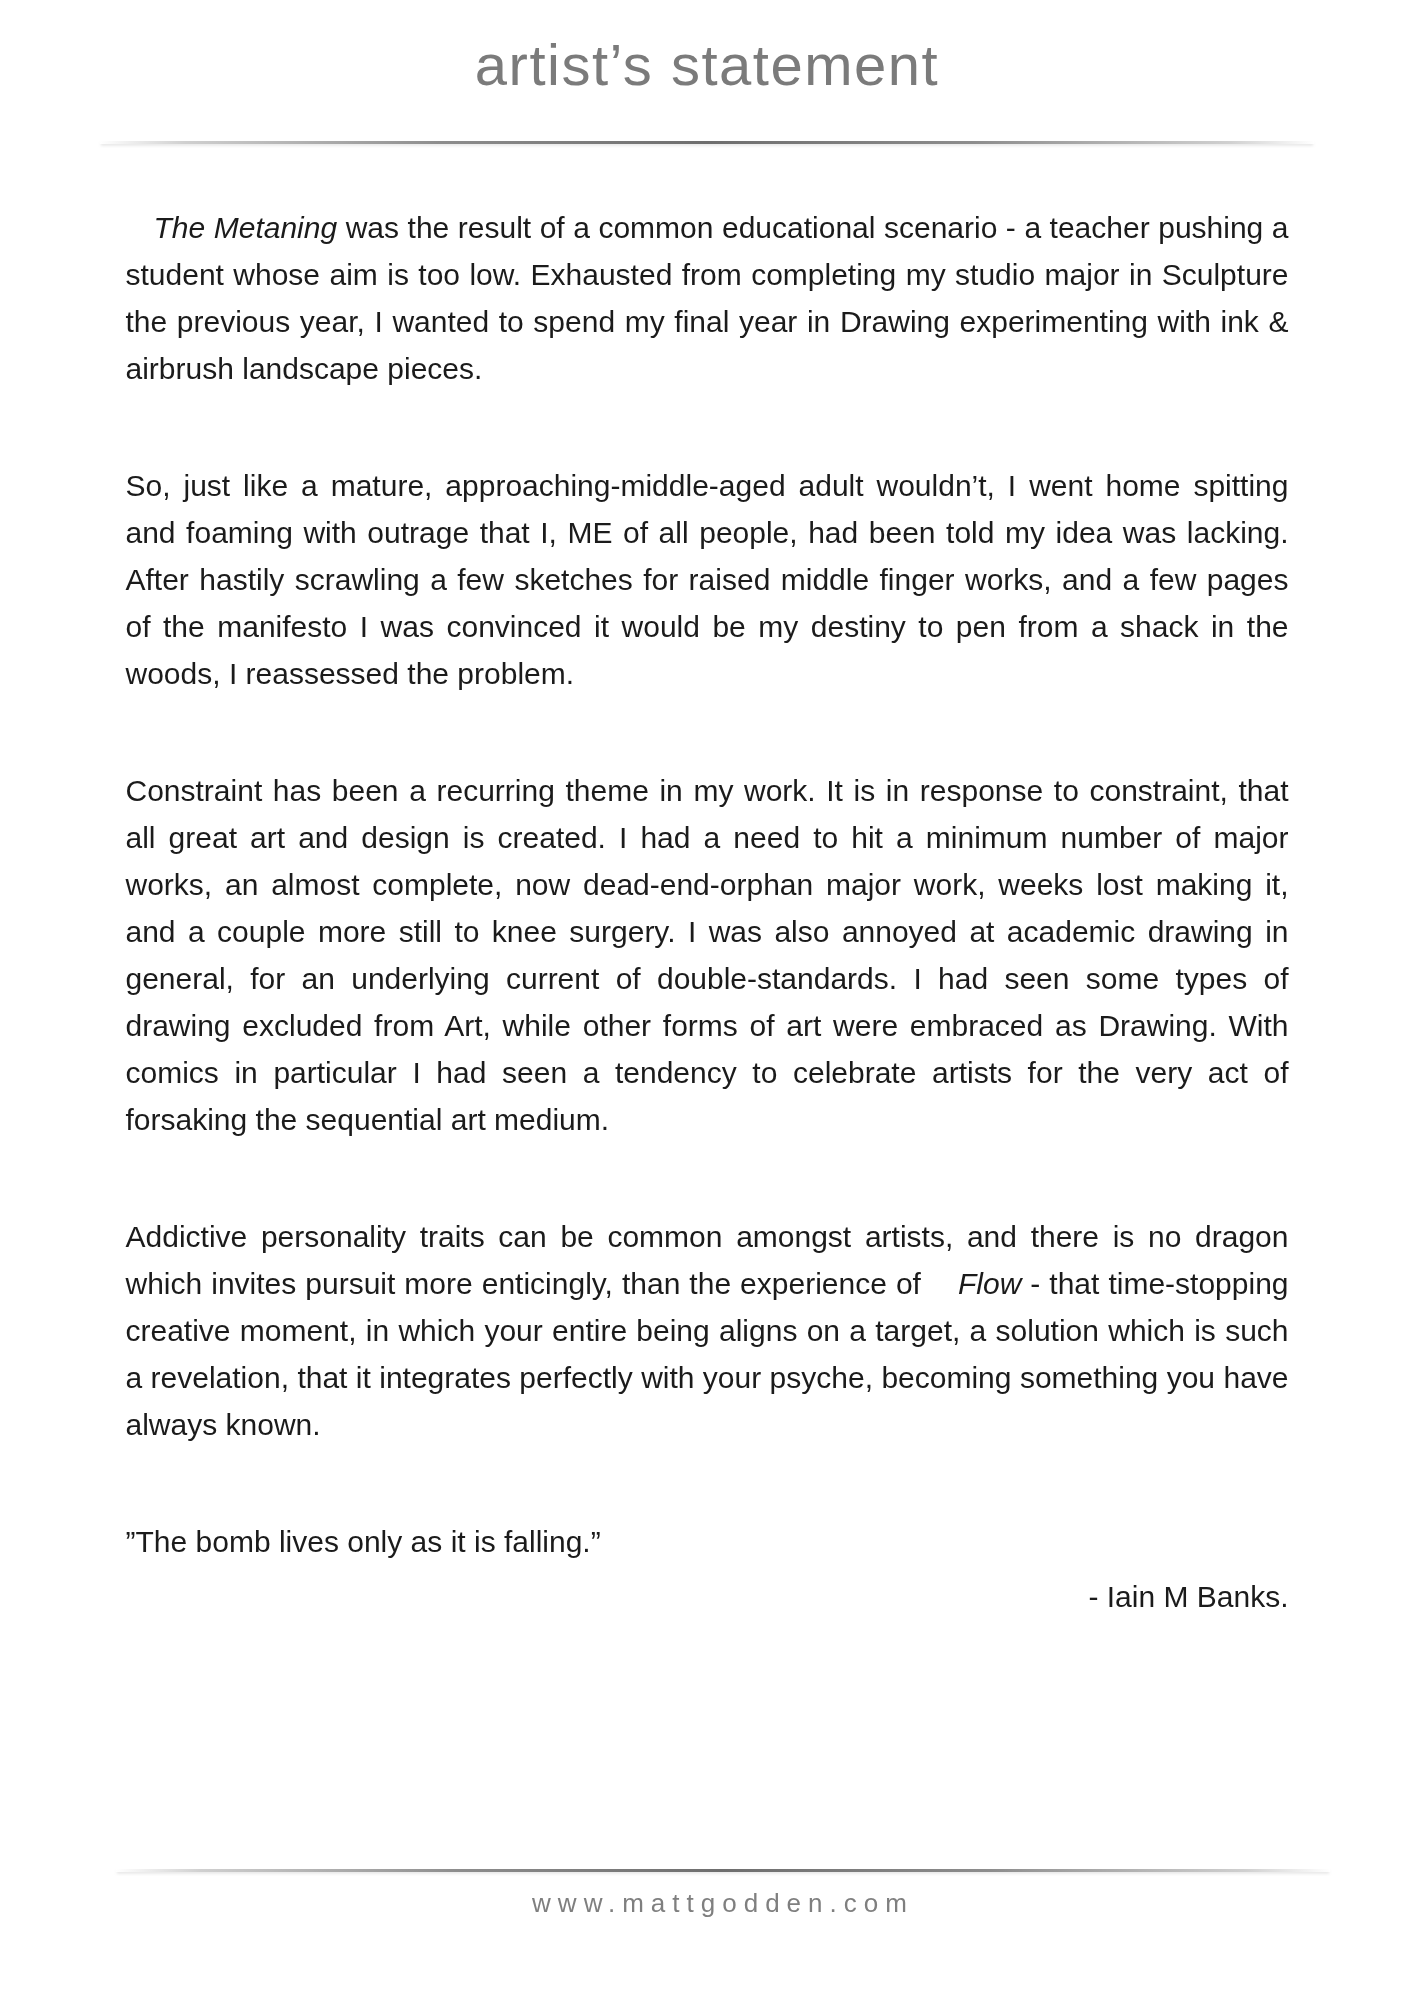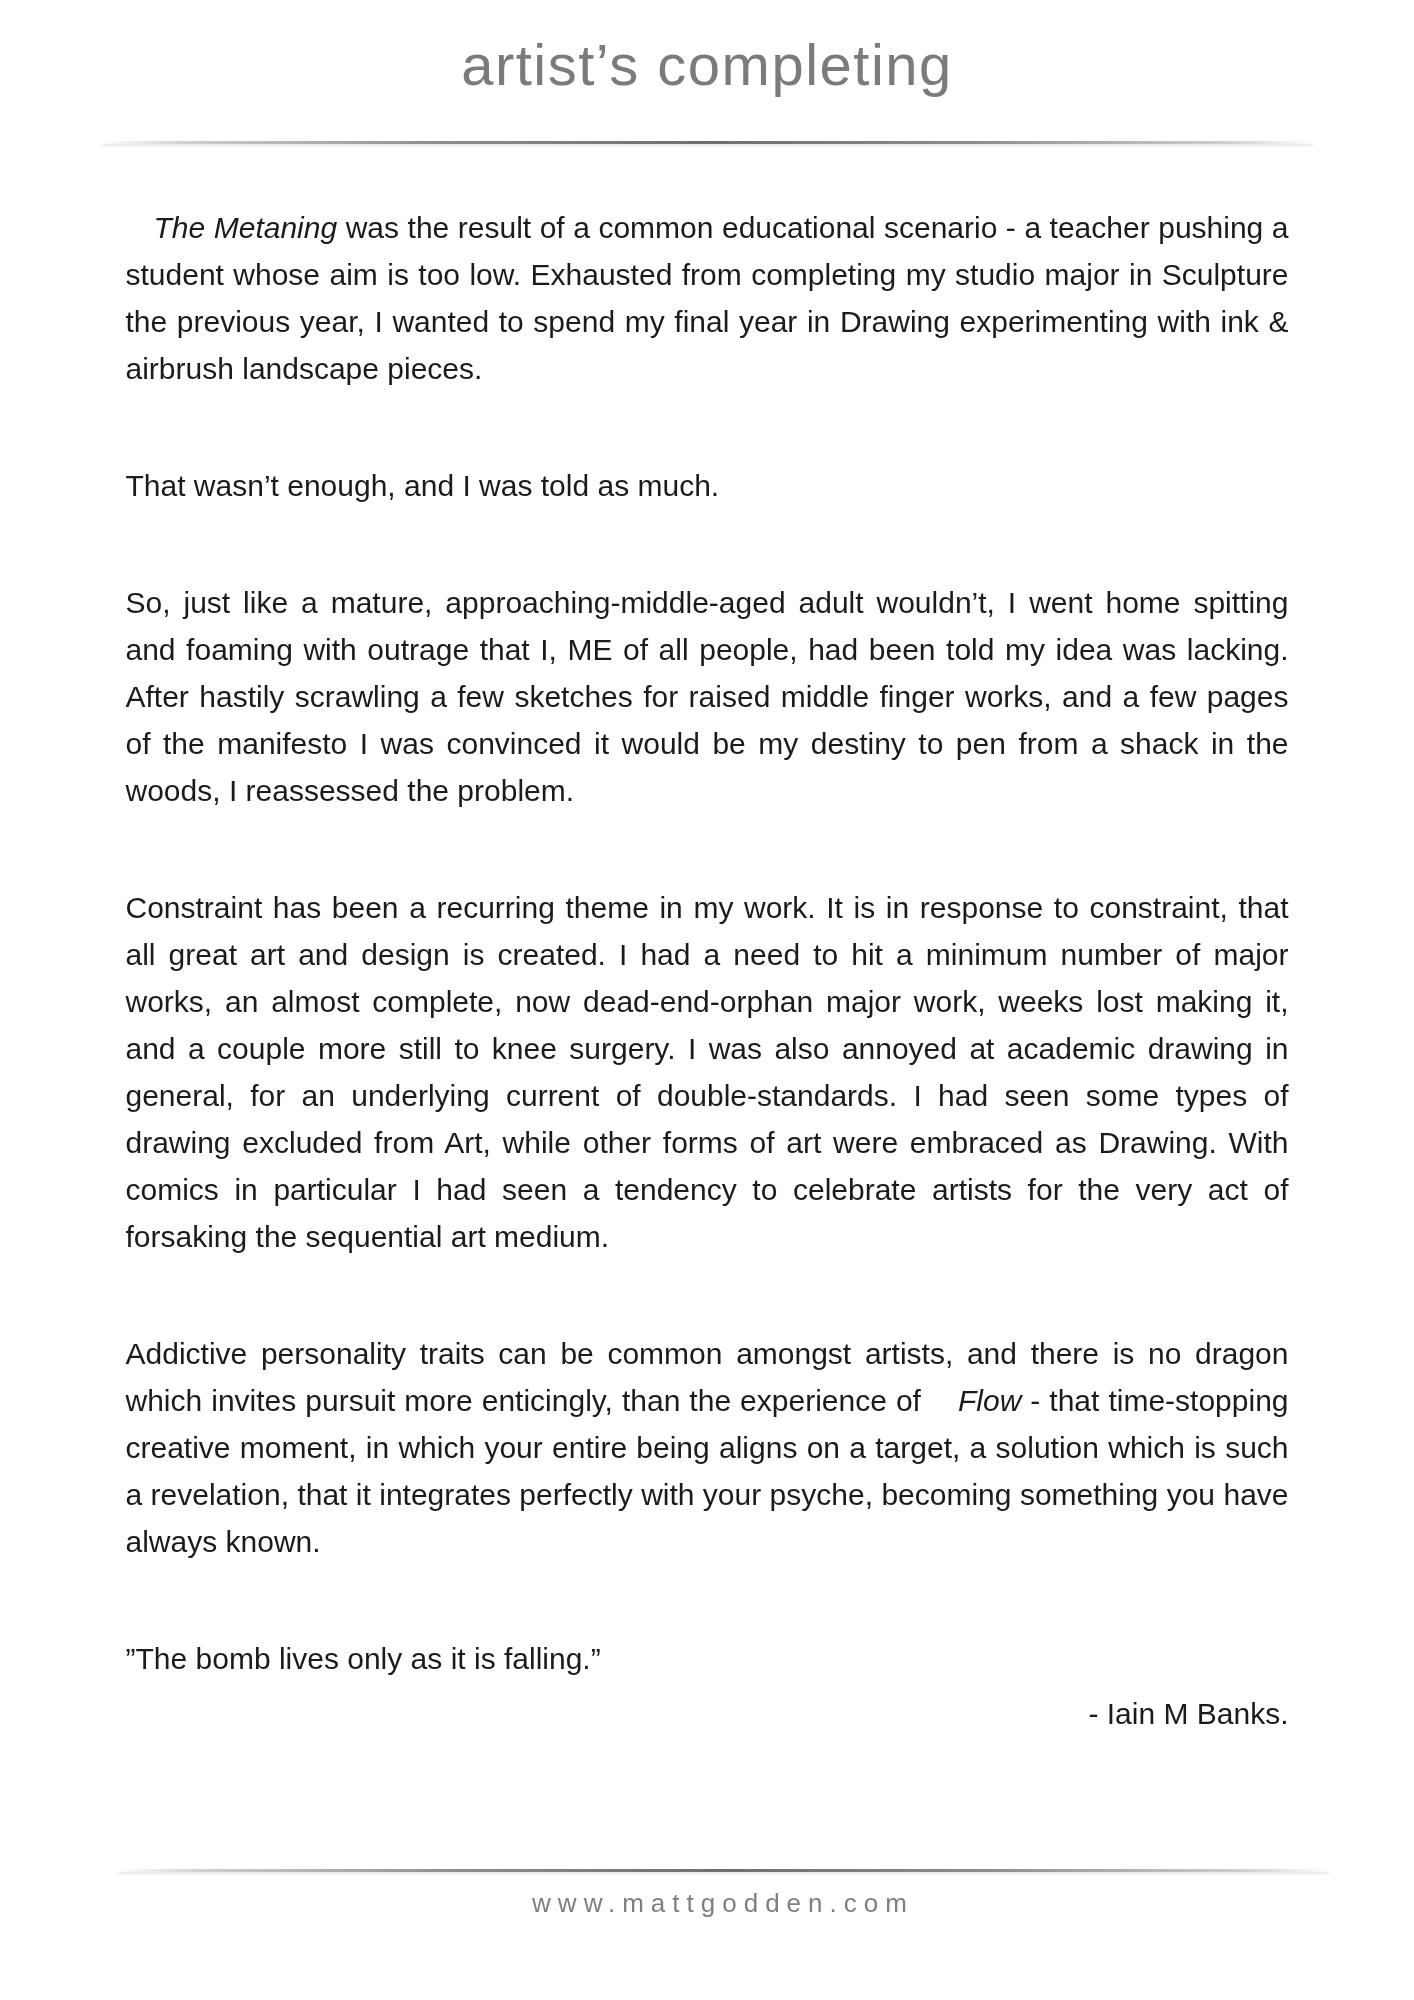--- a/index.html
+++ b/index.html
@@ -75,27 +75,26 @@
     font-weight: 400;
     letter-spacing: 7px;
     color: #7f7f7f;
   }
 </style>
 </head>
 <body>
 
 <div class="page">
 
-  <h1 class="title">artist’s completing</h1>
+  <h1 class="title">artist’s statement</h1>
 
   <div class="rule rule-top"></div>
 
   <main class="content" id="paragraphs">
       <p class="para body"><span class="it">The Metaning</span><span> was the result of a common educational scenario - a teacher pushing a student whose aim is too low. Exhausted from completing my studio major in Sculpture the previous year, I wanted to spend my final year in Drawing experimenting with ink &amp; airbrush landscape pieces.</span></p>
-      <p class="para body"><span>That wasn’t enough, and I was told as much.</span></p>
       <p class="para body"><span>So, just like a mature, approaching-middle-aged adult wouldn’t, I went home spitting and foaming with outrage that I, ME of all people, had been told my idea was lacking. After hastily scrawling a few sketches for raised middle finger works, and a few pages of the manifesto I was convinced it would be my destiny to pen from a shack in the woods, I reassessed the problem.</span></p>
       <p class="para body"><span>Constraint has been a recurring theme in my work. It is in response to constraint, that all great art and design is created. I had a need to hit a minimum number of major works, an almost complete, now dead-end-orphan major work, weeks lost making it, and a couple more still to knee surgery. I was also annoyed at academic drawing in general, for an underlying current of double-standards. I had seen some types of drawing excluded from Art, while other forms of art were embraced as Drawing. With comics in particular I had seen a tendency to celebrate artists for the very act of forsaking the sequential art medium.</span></p>
       <p class="para body"><span>Addictive personality traits can be common amongst artists, and there is no dragon which invites pursuit more enticingly, than the experience of </span><span class="it">Flow</span><span> - that time-stopping creative moment, in which your entire being aligns on a target, a solution which is such a revelation, that it integrates perfectly with your psyche, becoming something you have always known.</span></p>
       <p class="para quote"><span>”The bomb lives only as it is falling.”</span></p>
       <p class="para attribution"><span>- Iain M Banks.</span></p>
     </main>
 
   <footer class="footer">
     <div class="rule"></div>
     <div class="site-url">www.mattgodden.com</div>

